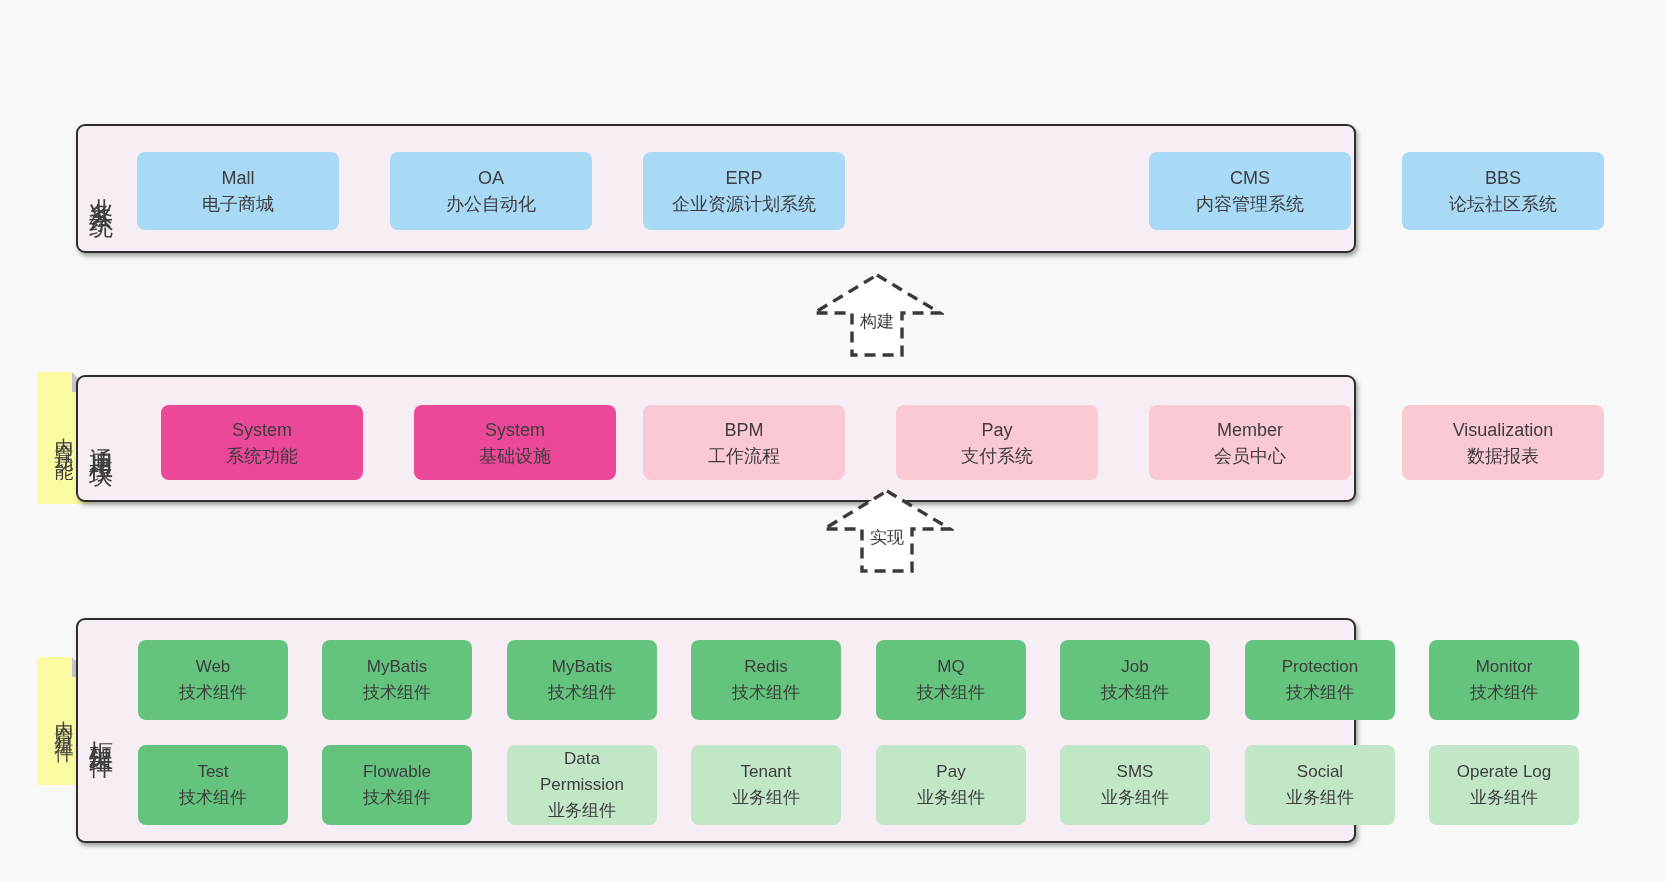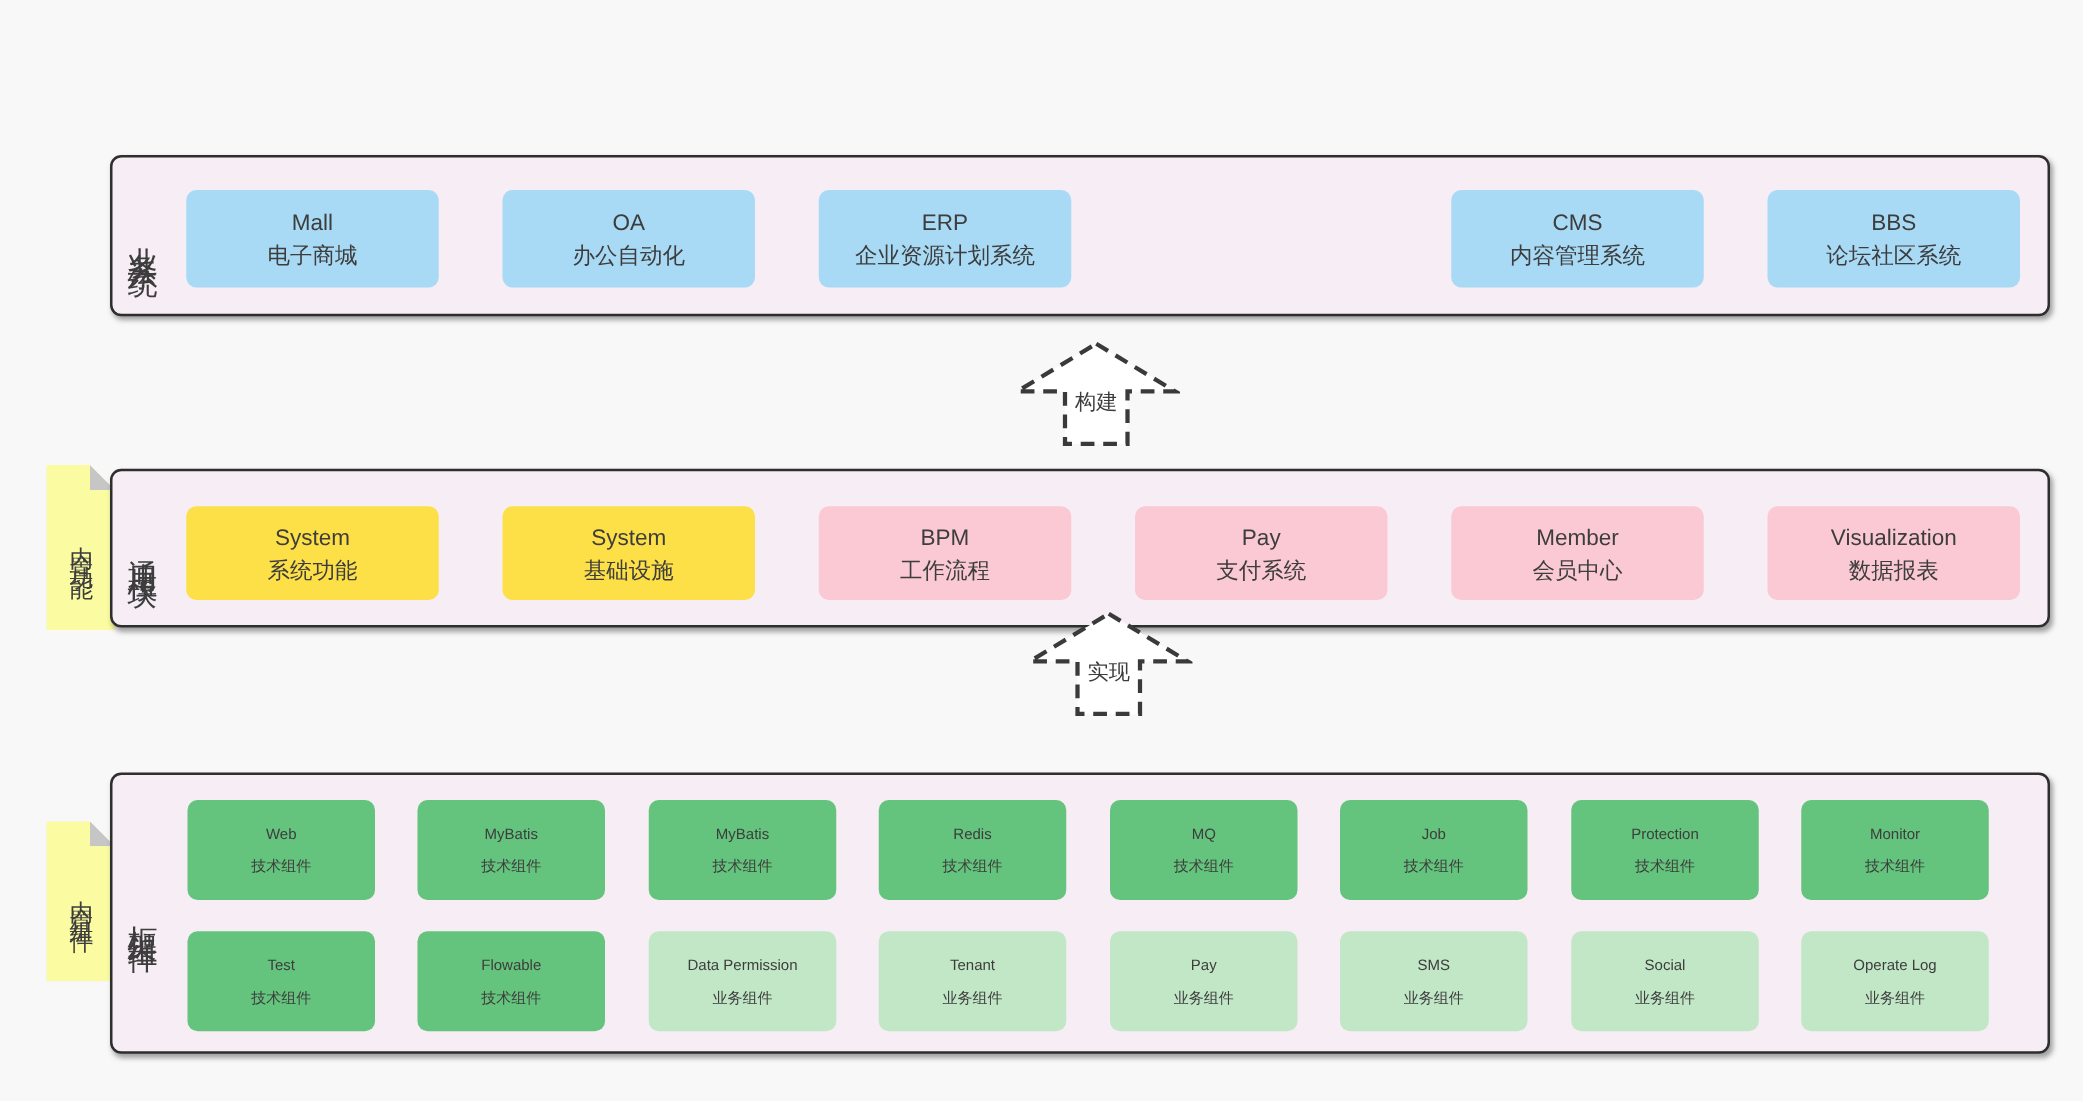--- a/index.html
+++ b/index.html
@@ -4,21 +4,21 @@
 <style>
   html,body{margin:0;padding:0;background:#f8f8f8;}
   #canvas{
     position:relative;width:1666px;height:881px;overflow:hidden;
     background:#f8f8f8;
     font-family:"Liberation Sans","DejaVu Sans",sans-serif;
     color:#3d3d3d;
   }
   
   .section{
-    position:absolute;left:88px;width:1552px;
+    position:absolute;left:76px;width:1280px;
     background:#f7edf5;
     border:2px solid #2e2e2e;border-radius:9px;
     box-shadow:2px 3px 4px rgba(90,90,90,0.55);
     box-sizing:border-box;z-index:2;
   }
   #sec-business{top:124px;height:129px;}
   #sec-modules{top:375px;height:127px;}
   #sec-components{top:618px;height:225px;}
   
   .vlabel{
@@ -30,32 +30,32 @@
     font-size:24px;letter-spacing:5px;color:#3d3d3d;line-height:1;
   }
   
   .box{
     position:absolute;border-radius:8px;
     display:flex;flex-direction:column;justify-content:center;align-items:center;
     text-align:center;font-size:18px;line-height:26px;color:#3d3d3d;
     box-sizing:border-box;
   }
   .w6{width:202px;}
-  .w8{width:150px;padding:0 18px;font-size:12px;}
+  .w8{width:150px;padding:0 18px;font-size:17px;}
   
   .c6-0{left:59px}.c6-1{left:312px}.c6-2{left:565px}.c6-3{left:818px}.c6-4{left:1071px}.c6-5{left:1324px}
   
   .c8-0{left:60px}.c8-1{left:244px}.c8-2{left:429px}.c8-3{left:613px}.c8-4{left:798px}.c8-5{left:982px}.c8-6{left:1167px}.c8-7{left:1351px}
   #sec-business .box{top:26px;height:78px;}
   #sec-modules .box{top:28px;height:75px;}
   #sec-components .row1{top:20px;height:80px;}
   #sec-components .row2{top:125px;height:80px;}
   
   .blue{background:#a8daf5;}
-  .red{background:#fde047;}
+  .red{background:#ec4899;margin-left:24px;}
   .pink{background:#fac9d3;justify-content:center;}
   .gdark{background:#64c37c;}
   .glight{background:#c1e7c7;}
   
   .note{
     position:absolute;left:37px;width:55px;background:#fbfba2;
     clip-path:polygon(0 0,calc(100% - 20px) 0,100% 20px,100% 100%,0 100%);
     display:flex;align-items:center;justify-content:center;
     z-index:1;filter:drop-shadow(1px 2px 2px rgba(0,0,0,0.3));
   }

